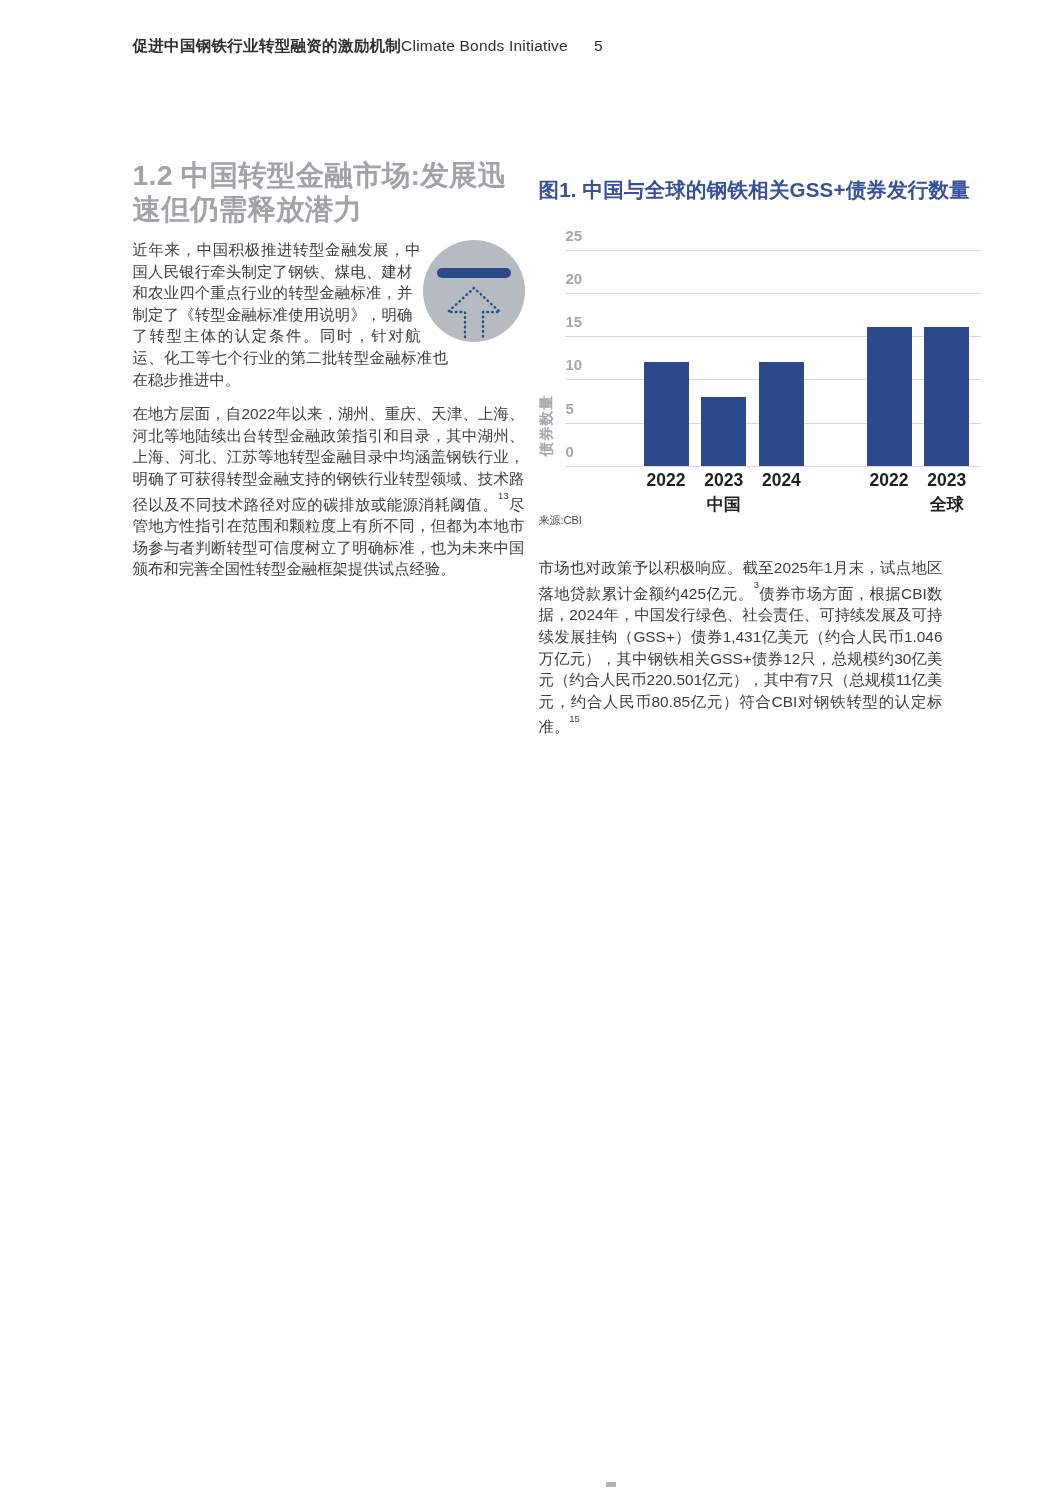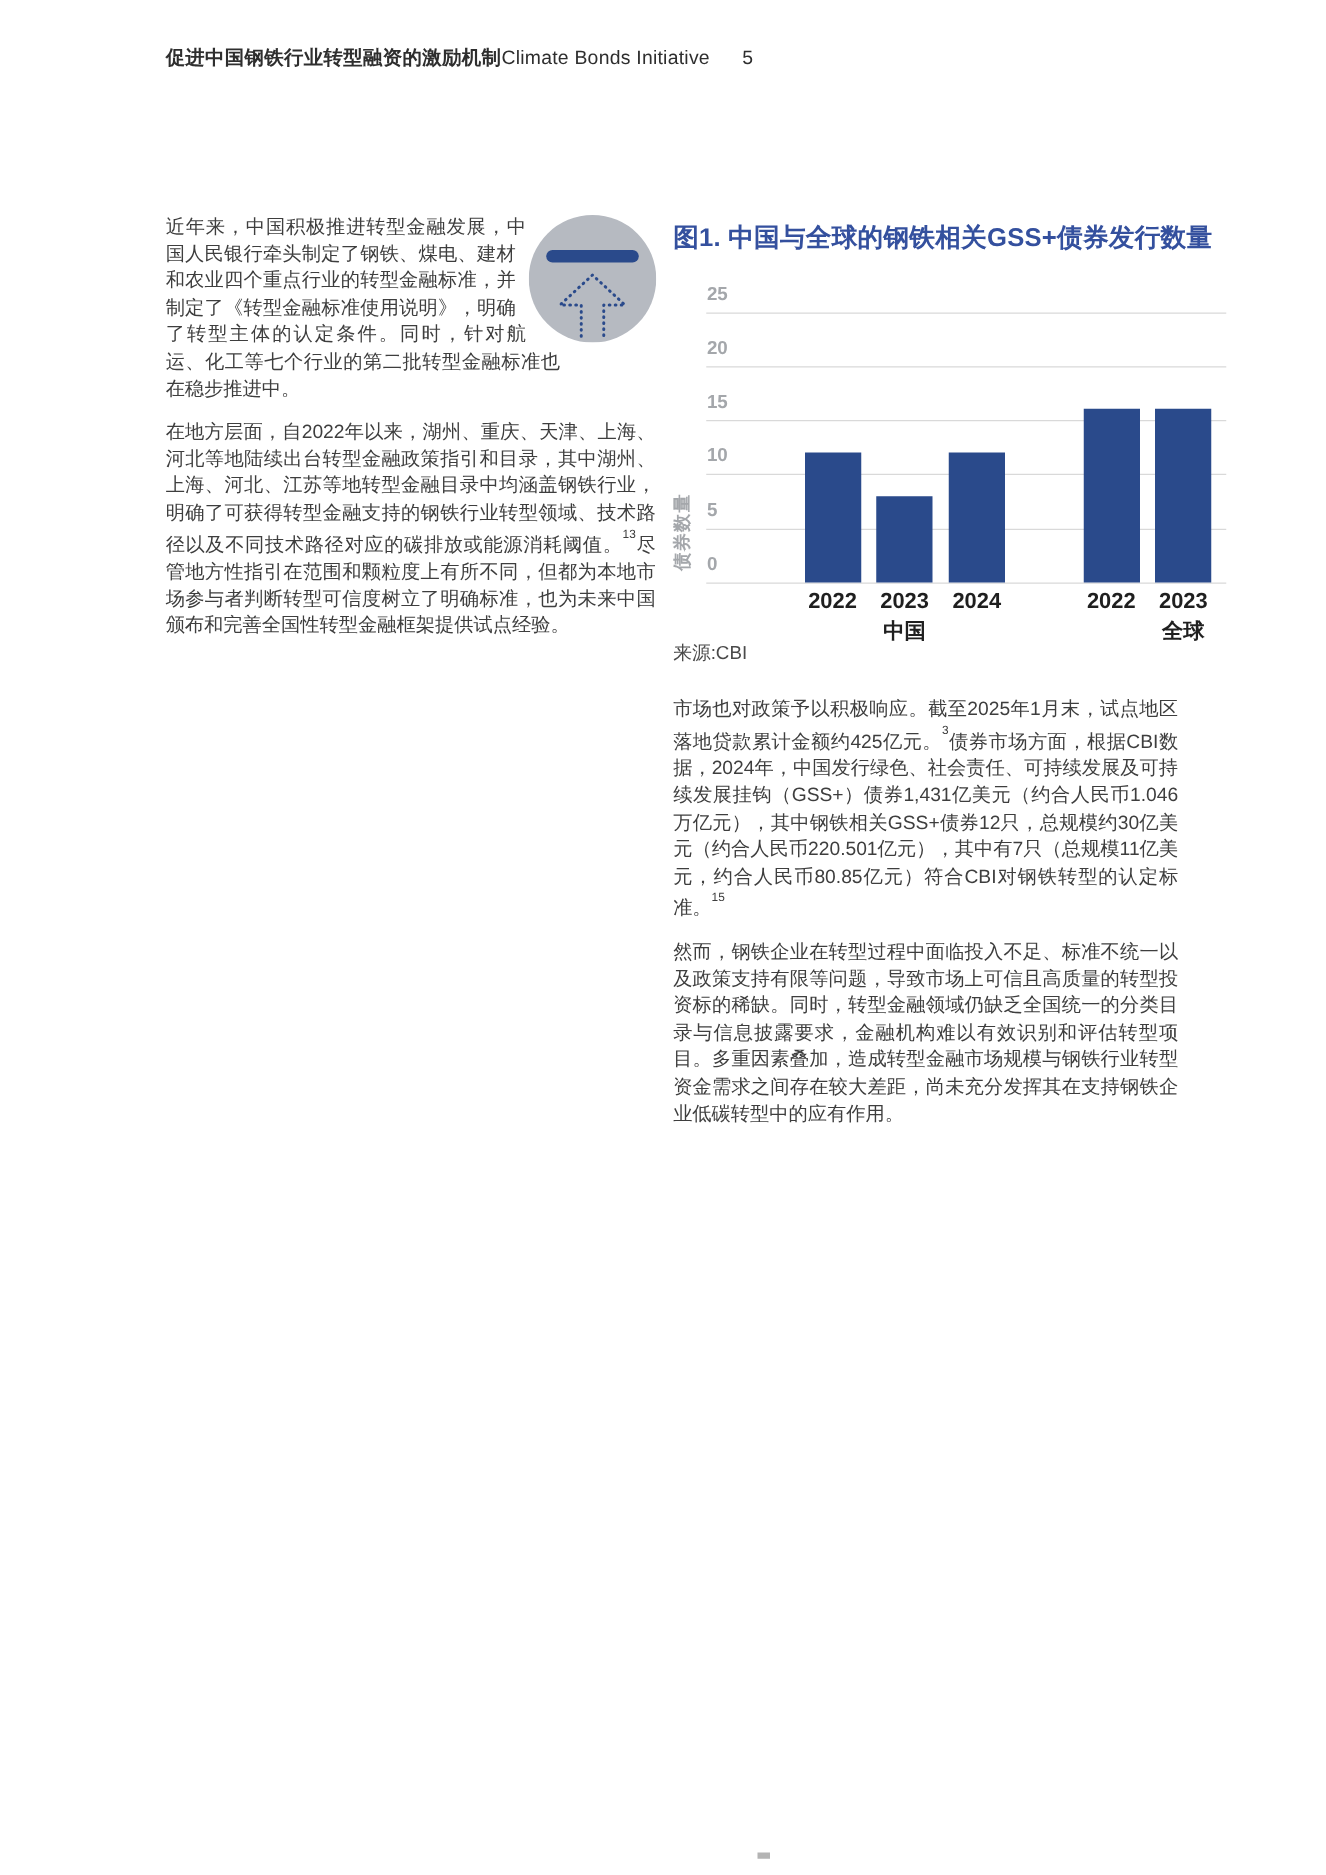--- a/index.html
+++ b/index.html
@@ -32,41 +32,42 @@
   .right-col { position:absolute; left:458px; top:176px; width:557px; }
   .chart-title { font-size:20.5px; font-weight:bold; color:#34509e; letter-spacing:.2px; }
   .chart-box { position:relative; width:557px; height:310px; margin-top:13px; }
   .gridline { position:absolute; height:1px; background:#d9d9d9; }
   .ytick { position:absolute; font-size:15px; line-height:15px; color:#a4a7ab; font-weight:bold; }
   .bar { position:absolute; background:#2a4a8b; }
   .xtick { position:absolute; font-size:17.5px; font-weight:bold; color:#1f1f1f; text-align:center; }
   .grouplabel { position:absolute; font-size:17px; font-weight:bold; color:#1f1f1f; text-align:center; }
   .ylabel { position:absolute; left:-43px; top:199px; width:100px; text-align:center;
             transform:rotate(-90deg); font-size:14.5px; font-weight:bold; color:#a4a7ab; letter-spacing:1px; }
-  .source { position:absolute; left:0; top:296px; font-size:15px; color:#4a4a4a; }
+  .source { position:absolute; left:0; top:296px; font-size:11px; color:#4a4a4a; }
   .right-col .para { width:404px; }
   .right-col .para.p1 { margin-top:30px; }
   .right-col .para.p2 { margin-top:13px; }
 
   
   .footer-mark { position:absolute; left:525px; top:1482px; width:10px; height:5px; background:#b4b4b4; }
   .watermark { position:absolute; left:979px; top:1471px; font-size:16.5px; color:#3b82f6; font-weight:bold; }
 </style>
 </head>
 <body>
 
 <div class="page">
 
   <div class="header">
     <span class="zh">促进中国钢铁行业转型融资的激励机制</span>
     <span class="en">Climate Bonds Initiative</span>
     <span class="pn">5</span>
   </div>
 
   <div class="left-col">
+    <h1>1.2 中国转型金融市场:发展迅速但仍需释放潜力</h1>
 
     <div class="para first">
       <span class="icon-circle">
         <svg width="102" height="102" viewBox="0 0 102 102">
           <circle cx="51" cy="51" r="51" fill="#b6bac1"></circle>
           <rect x="14" y="28" width="74" height="10" rx="5" fill="#2a4a8b"></rect>
           <path d="M42 97 L42 72 L25 72 L51 48 L77 72 L60 72 L60 97" fill="none" stroke="#2a4a8b" stroke-width="2.4" stroke-dasharray="0.6 4.2" stroke-linecap="round" stroke-linejoin="round"></path>
         </svg>
       </span>
     </div>
@@ -112,21 +113,18 @@
         <div class="xtick" style="left: 373.2px; width: 70px; top: 253px;">2023</div>
         <div class="bar" style="left: 443.4px; width: 45px; top: 15.2px; height: 233.8px; background: rgb(42, 74, 139);"></div>
         <div class="xtick" style="left: 430.9px; width: 70px; top: 253px;">2024</div>
         <div class="grouplabel" style="left: 363.2px; width: 90px; top: 276px;">全球</div>
       </div>
 
     <div class="para p1">
       <span>市场也对政策予以积极响应。截至2025年1月末，试点地区落地贷款累计金额约425亿元。</span><sup class="fn">3</sup><span>债券市场方面，根据CBI数据，2024年，中国发行绿色、社会责任、可持续发展及可持续发展挂钩（GSS+）债券1,431亿美元（约合人民币1.046万亿元），其中钢铁相关GSS+债券12只，总规模约30亿美元（约合人民币220.501亿元），其中有7只（总规模11亿美元，约合人民币80.85亿元）符合CBI对钢铁转型的认定标准。</span><sup class="fn">15</sup>
     </div>
 
-    <div class="para p2">
-      <span>然而，钢铁企业在转型过程中面临投入不足、标准不统一以及政策支持有限等问题，导致市场上可信且高质量的转型投资标的稀缺。同时，转型金融领域仍缺乏全国统一的分类目录与信息披露要求，金融机构难以有效识别和评估转型项目。多重因素叠加，造成转型金融市场规模与钢铁行业转型资金需求之间存在较大差距，尚未充分发挥其在支持钢铁企业低碳转型中的应有作用。</span>
-    </div>
   </div>
 
   <div class="footer-mark"></div>
   <div class="watermark">@报告派</div>
 
 </div>
 
 </body></html>

